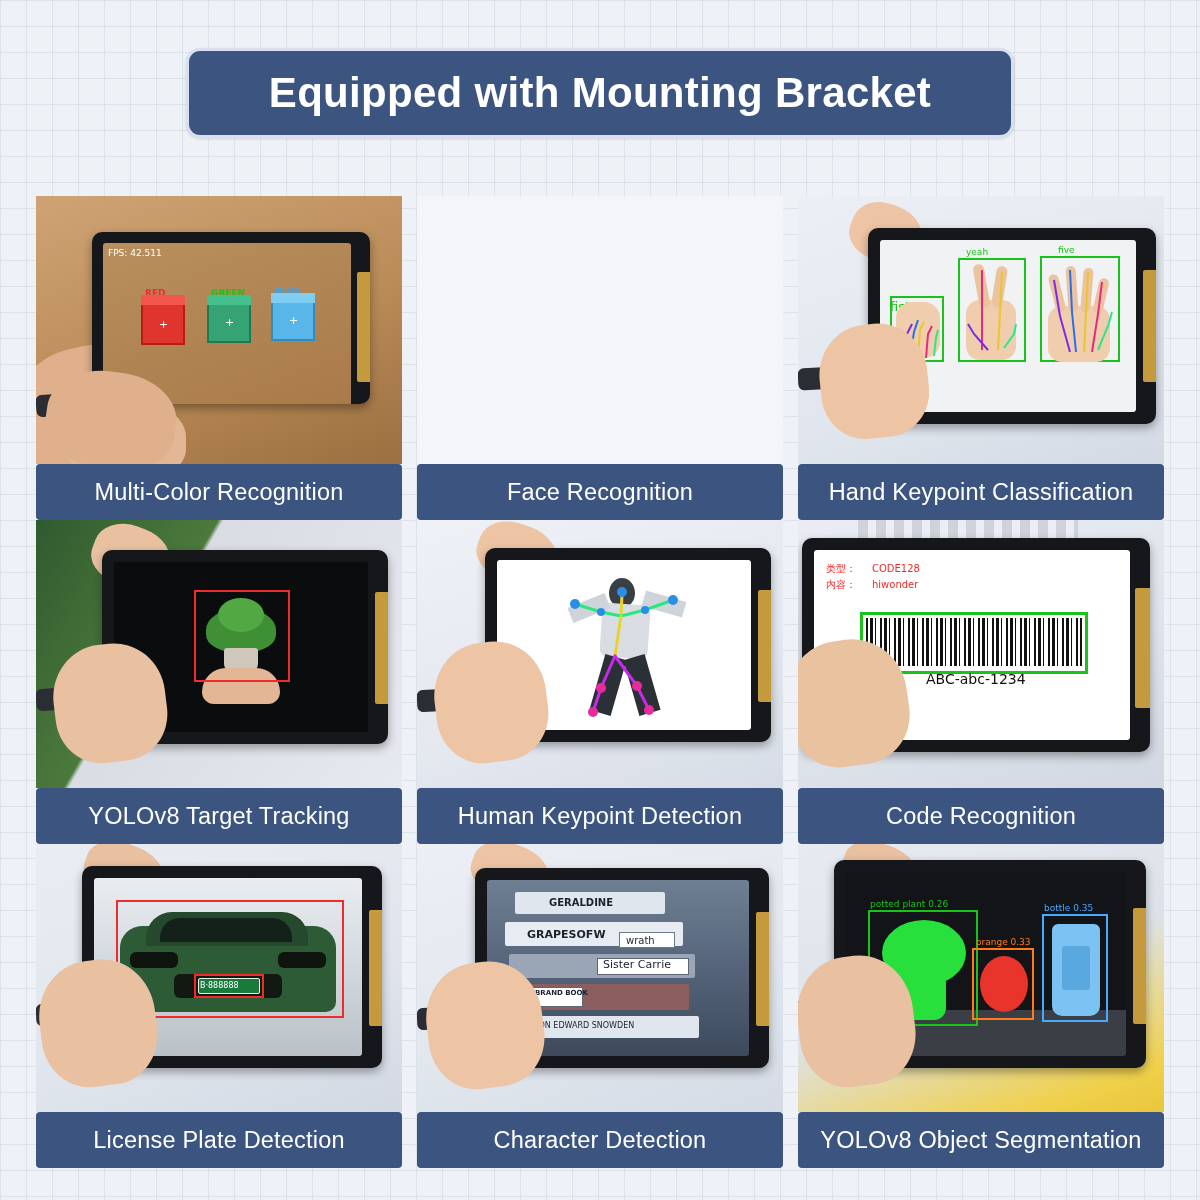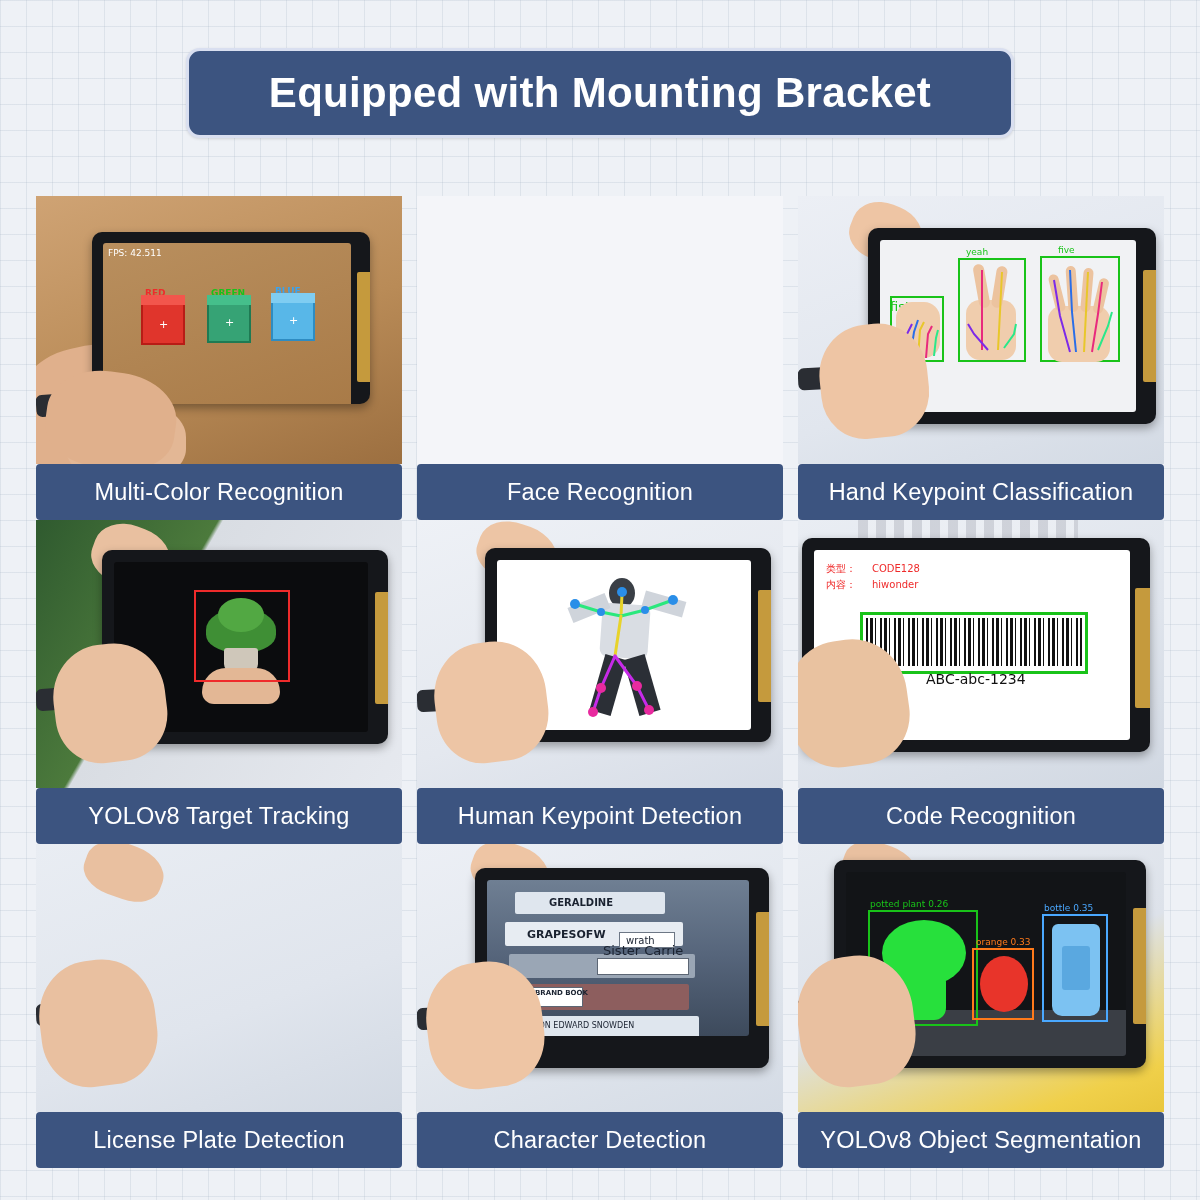--- a/index.html
+++ b/index.html
@@ -314,42 +314,58 @@
         <div class="hand" style="left:-10px;top:120px;width:120px;height:126px;background:#e9c2a0;transform:rotate(-8deg);"></div>
       </div>
       <div class="caption">Code Recognition</div>
     </div>
 
     <div class="card">
       <div class="photo">
         <div class="blurbg" style="background:linear-gradient(160deg,#e9edf3 0%,#e0e5ed 60%,#d2d9e3 100%);"></div>
         <div class="cable" style="left:0;top:158px;width:92px;height:22px;transform:rotate(-3deg);"></div>
         <div class="hand" style="left:48px;top:0px;width:80px;height:54px;background:#e9c0a0;transform:rotate(20deg);"></div>
+        <div class="device" style="left:46px;top:22px;width:300px;height:202px;">
+          <div class="pcb" style="right:-3px;top:44px;width:16px;height:116px;"></div>
+          <div class="screen" style="left:12px;top:12px;width:268px;height:178px;border-radius:3px;background:linear-gradient(180deg,#e9edf1 0%,#cfd6dc 55%,#b9c0c6 100%);">
+
+            <div style="position:absolute;left:26px;top:48px;width:216px;height:86px;background:#2c5b35;border-radius:22px 22px 10px 10px;"></div>
+            <div style="position:absolute;left:52px;top:34px;width:162px;height:34px;background:#24492c;border-radius:26px 26px 0 0;"></div>
+            <div style="position:absolute;left:66px;top:40px;width:132px;height:24px;background:#14201a;border-radius:20px 20px 0 0;"></div>
+            <div style="position:absolute;left:36px;top:74px;width:48px;height:16px;background:#0f140f;border-radius:6px;"></div>
+            <div style="position:absolute;left:184px;top:74px;width:48px;height:16px;background:#0f140f;border-radius:6px;"></div>
+            <div style="position:absolute;left:80px;top:96px;width:108px;height:24px;background:#121812;border-radius:6px;"></div>
+            <div style="position:absolute;left:104px;top:100px;width:62px;height:16px;background:#1a7a3c;border:1px solid #e8f5e8;border-radius:2px;"></div>
+            <div class="lbl" style="left:106px;top:104px;color:#ffffff;font-size:8px;">B·888888</div>
+            <div class="boxred" style="left:22px;top:22px;width:228px;height:118px;"></div>
+            <div class="boxred" style="left:100px;top:96px;width:70px;height:24px;"></div>
+          </div>
+        </div>
         <div class="hand" style="left:4px;top:116px;width:116px;height:126px;background:#e9c0a0;transform:rotate(-7deg);"></div>
       </div>
       <div class="caption">License Plate Detection</div>
     </div>
 
     <div class="card">
       <div class="photo">
         <div class="blurbg" style="background:linear-gradient(160deg,#eceff5 0%,#e2e7ee 55%,#d4dbe5 100%);"></div>
         <div class="cable" style="left:0;top:162px;width:92px;height:22px;transform:rotate(-3deg);"></div>
         <div class="hand" style="left:54px;top:0;width:78px;height:54px;background:#eec5a4;transform:rotate(20deg);"></div>
         <div class="device" style="left:58px;top:24px;width:294px;height:200px;">
           <div class="pcb" style="right:-3px;top:44px;width:16px;height:114px;"></div>
-          <div class="screen" style="left:12px;top:12px;width:262px;height:156px;border-radius:3px;background:linear-gradient(180deg,#6f7f93 0%,#55647a 50%,#3d4a5c 100%);">
+          <div class="screen" style="left:12px;top:12px;width:262px;height:176px;border-radius:3px;background:linear-gradient(180deg,#6f7f93 0%,#55647a 50%,#3d4a5c 100%);">
             <div style="position:absolute;left:28px;top:12px;width:150px;height:22px;background:#dfe6ee;border-radius:2px;"></div>
             <div class="lbl" style="left:62px;top:18px;color:#1a2230;font-size:10px;font-weight:bold;">GERALDINE</div>
             <div style="position:absolute;left:18px;top:42px;width:178px;height:24px;background:#e7ecf2;border-radius:2px;"></div>
             <div class="lbl" style="left:40px;top:49px;color:#1a2230;font-size:11px;font-weight:bold;">GRAPESOFW</div>
             <div style="position:absolute;left:132px;top:52px;width:56px;height:16px;background:#ffffff;border:1px solid #6d7785;"></div>
             <div class="lbl" style="left:139px;top:56px;color:#1a2230;font-size:10px;">wrath</div>
             <div style="position:absolute;left:22px;top:74px;width:186px;height:24px;background:#9aa6b5;border-radius:2px;"></div>
             <div style="position:absolute;left:110px;top:78px;width:92px;height:17px;background:#ffffff;border:1px solid #5c6674;"></div>
-            <div class="lbl" style="left:116px;top:64px;color:#1a2230;font-size:13px;">Sister Carrie</div>
+            <div class="lbl" style="left:116px;top:79px;color:#1a2230;font-size:11px;">Sister Carrie</div>
             <div style="position:absolute;left:26px;top:104px;width:176px;height:26px;background:#8d5e5e;border-radius:2px;"></div>
             <div style="position:absolute;left:44px;top:107px;width:52px;height:20px;background:#ffffff;border:1px solid #5c6674;"></div>
             <div class="lbl" style="left:48px;top:110px;color:#1a2230;font-size:7px;font-weight:bold;">BRAND BOOK</div>
             <div style="position:absolute;left:22px;top:136px;width:190px;height:22px;background:#dfe6ee;border-radius:2px;"></div>
             <div class="lbl" style="left:30px;top:142px;color:#1a2230;font-size:8px;">PARDON EDWARD SNOWDEN</div>
           </div>
         </div>
         <div class="hand" style="left:10px;top:118px;width:116px;height:126px;background:#eec5a4;transform:rotate(-7deg);"></div>
       </div>
       <div class="caption">Character Detection</div>

